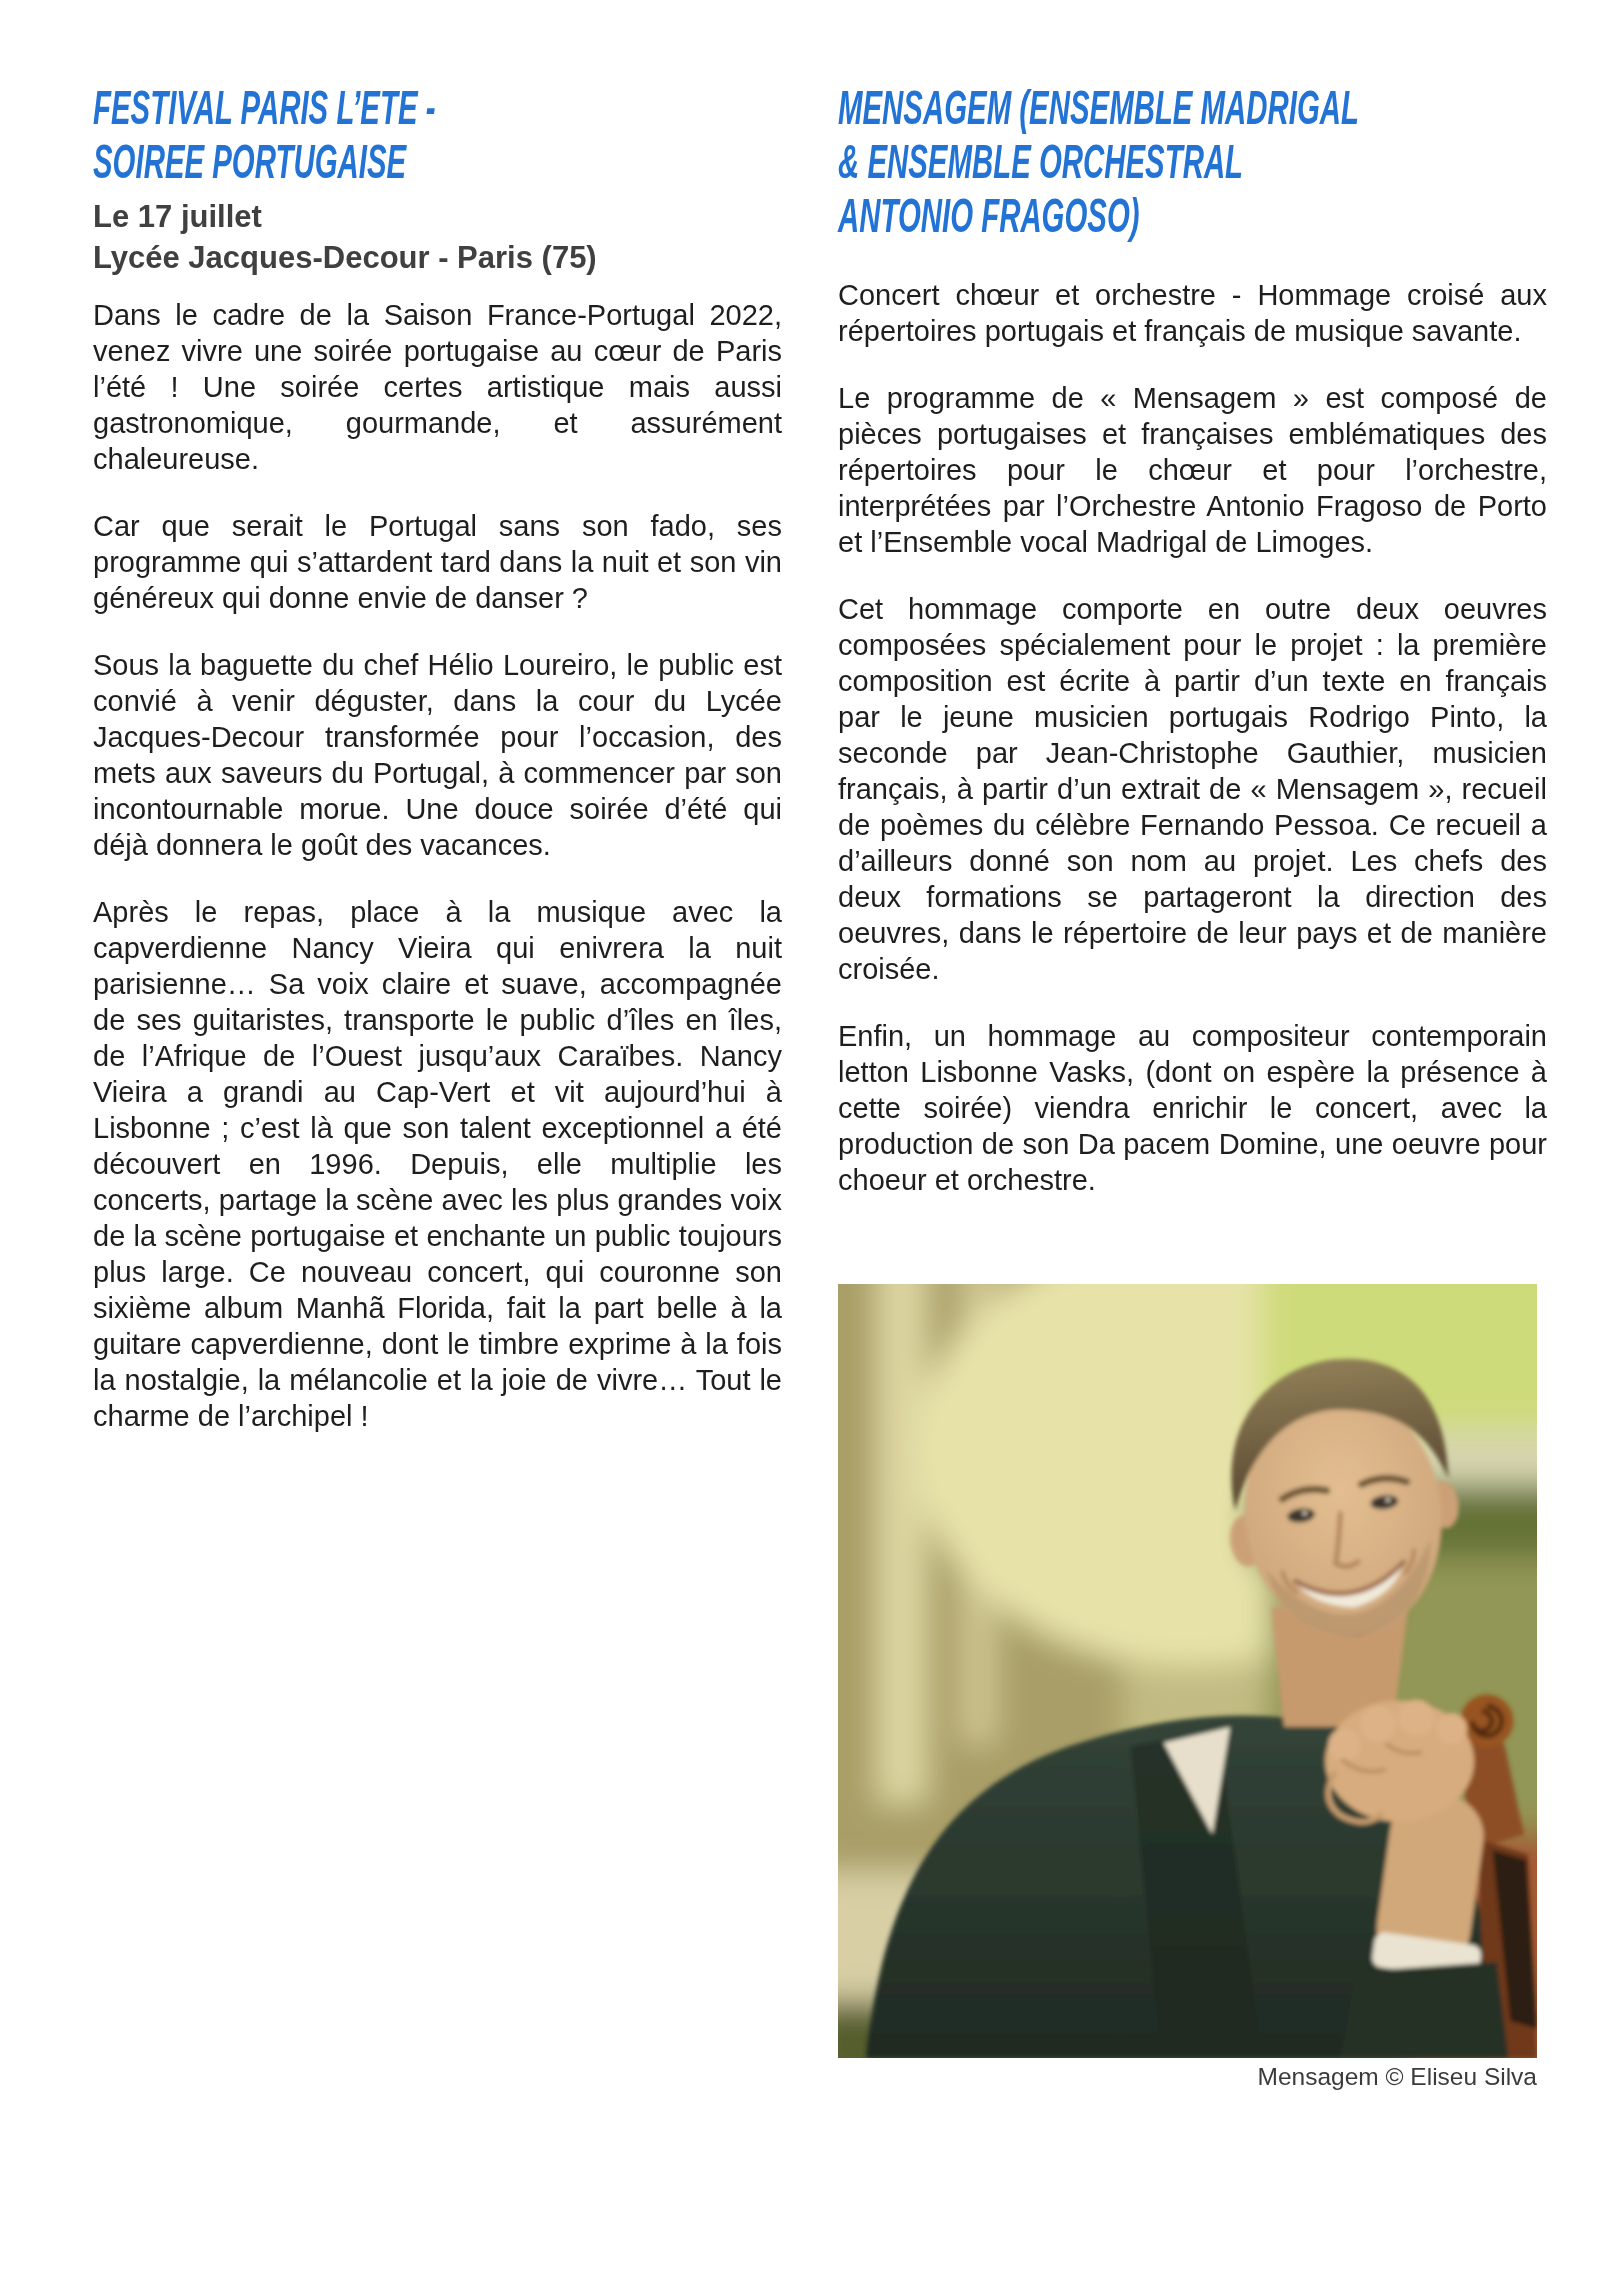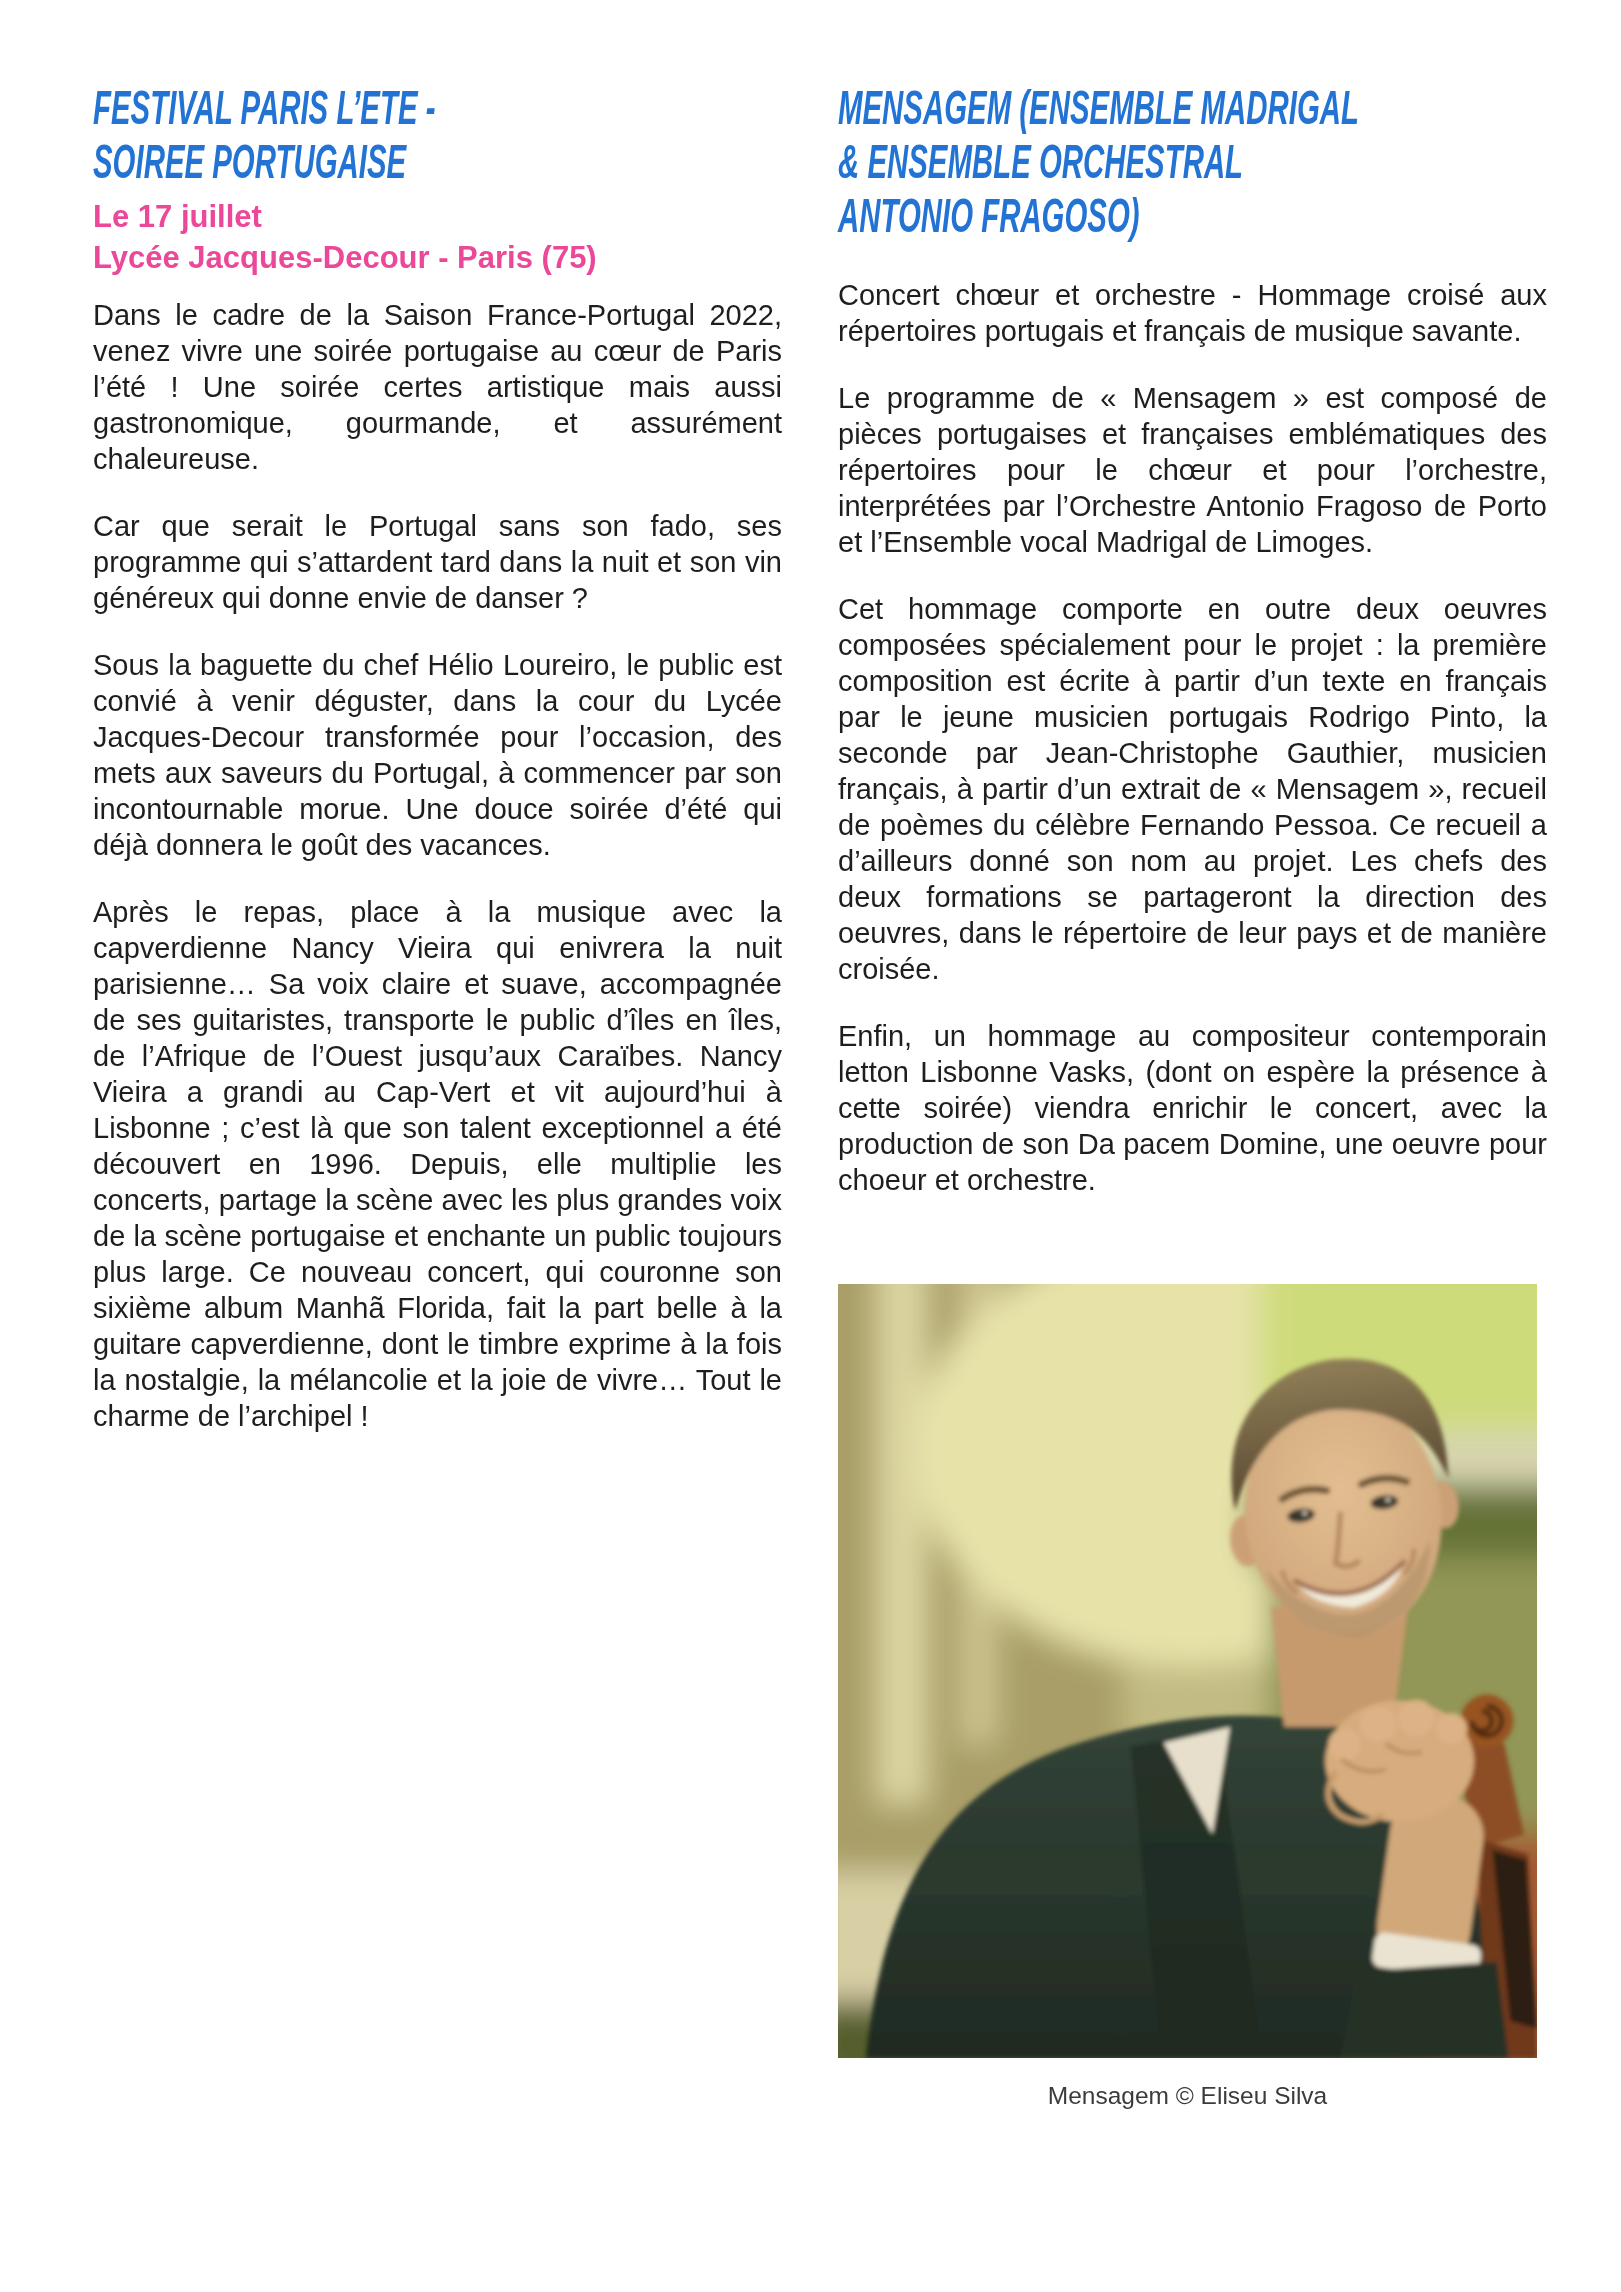--- a/index.html
+++ b/index.html
@@ -24,21 +24,21 @@
     font-size:49px;
     line-height:54px;
     letter-spacing:0px;
     white-space:pre-line;
     transform:scaleX(0.60);
     transform-origin:0 0;
     width:166%;
   }
   .subtitle{
     margin:7.8px 0 0 0;
-    color:#ec4899;
+    color:#404040;
     font-weight:700;
     font-size:31px;
     line-height:41px;
     white-space:pre-line;
   }
   .body-text{margin-top:19.6px;}
   .column.right .body-text{margin-top:35px;}
   .body-text p{
     margin:0 0 31px 0;
     font-size:29px;
@@ -46,25 +46,25 @@
     text-align:justify;
     hyphens:auto;
     -webkit-hyphens:auto;
   }
   figure.photo{
     margin:86px 0 0 0;
     width:699px;
   }
   figure.photo svg{display:block;}
   figcaption{
-    margin-top:23px;
+    margin-top:4px;
     font-size:24.5px;
     line-height:29px;
     color:#3b3b3b;
-    text-align:center;
+    text-align:right;
   }
 </style>
 </head>
 <body>
 
 <div class="page">
 
   <section class="column left">
     <h1 class="title">FESTIVAL PARIS L’ETE -
 SOIREE PORTUGAISE</h1>

